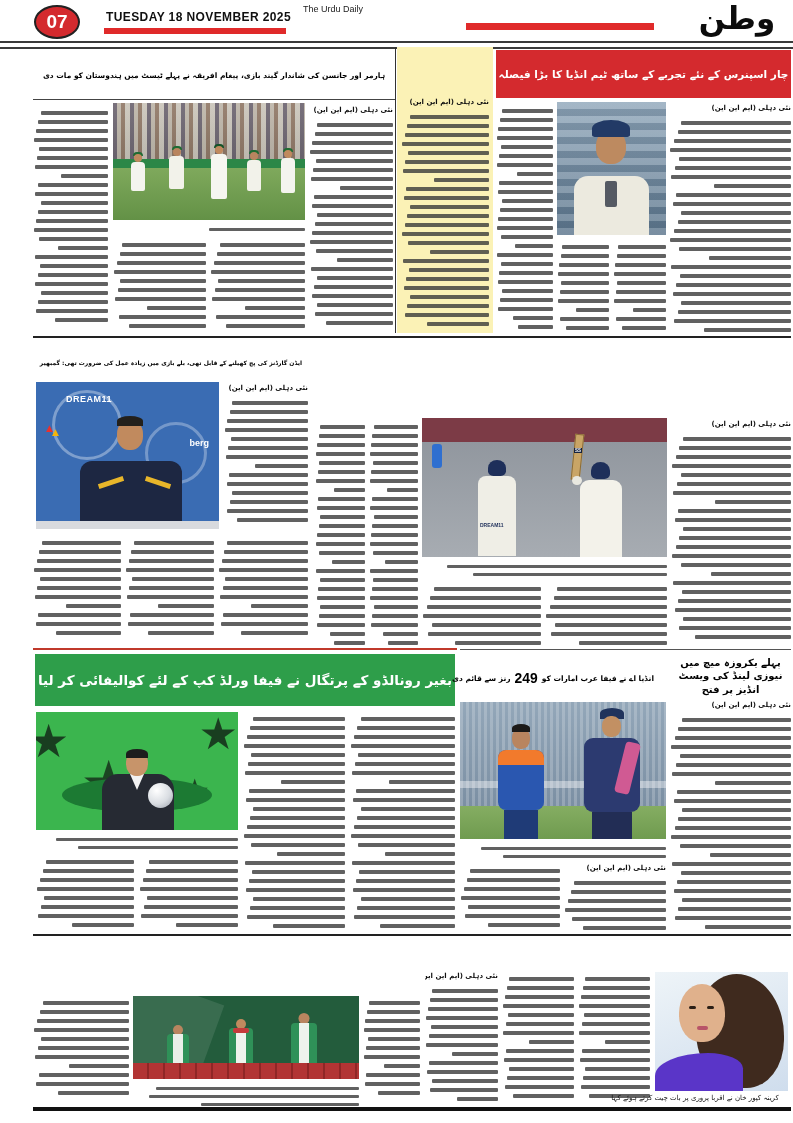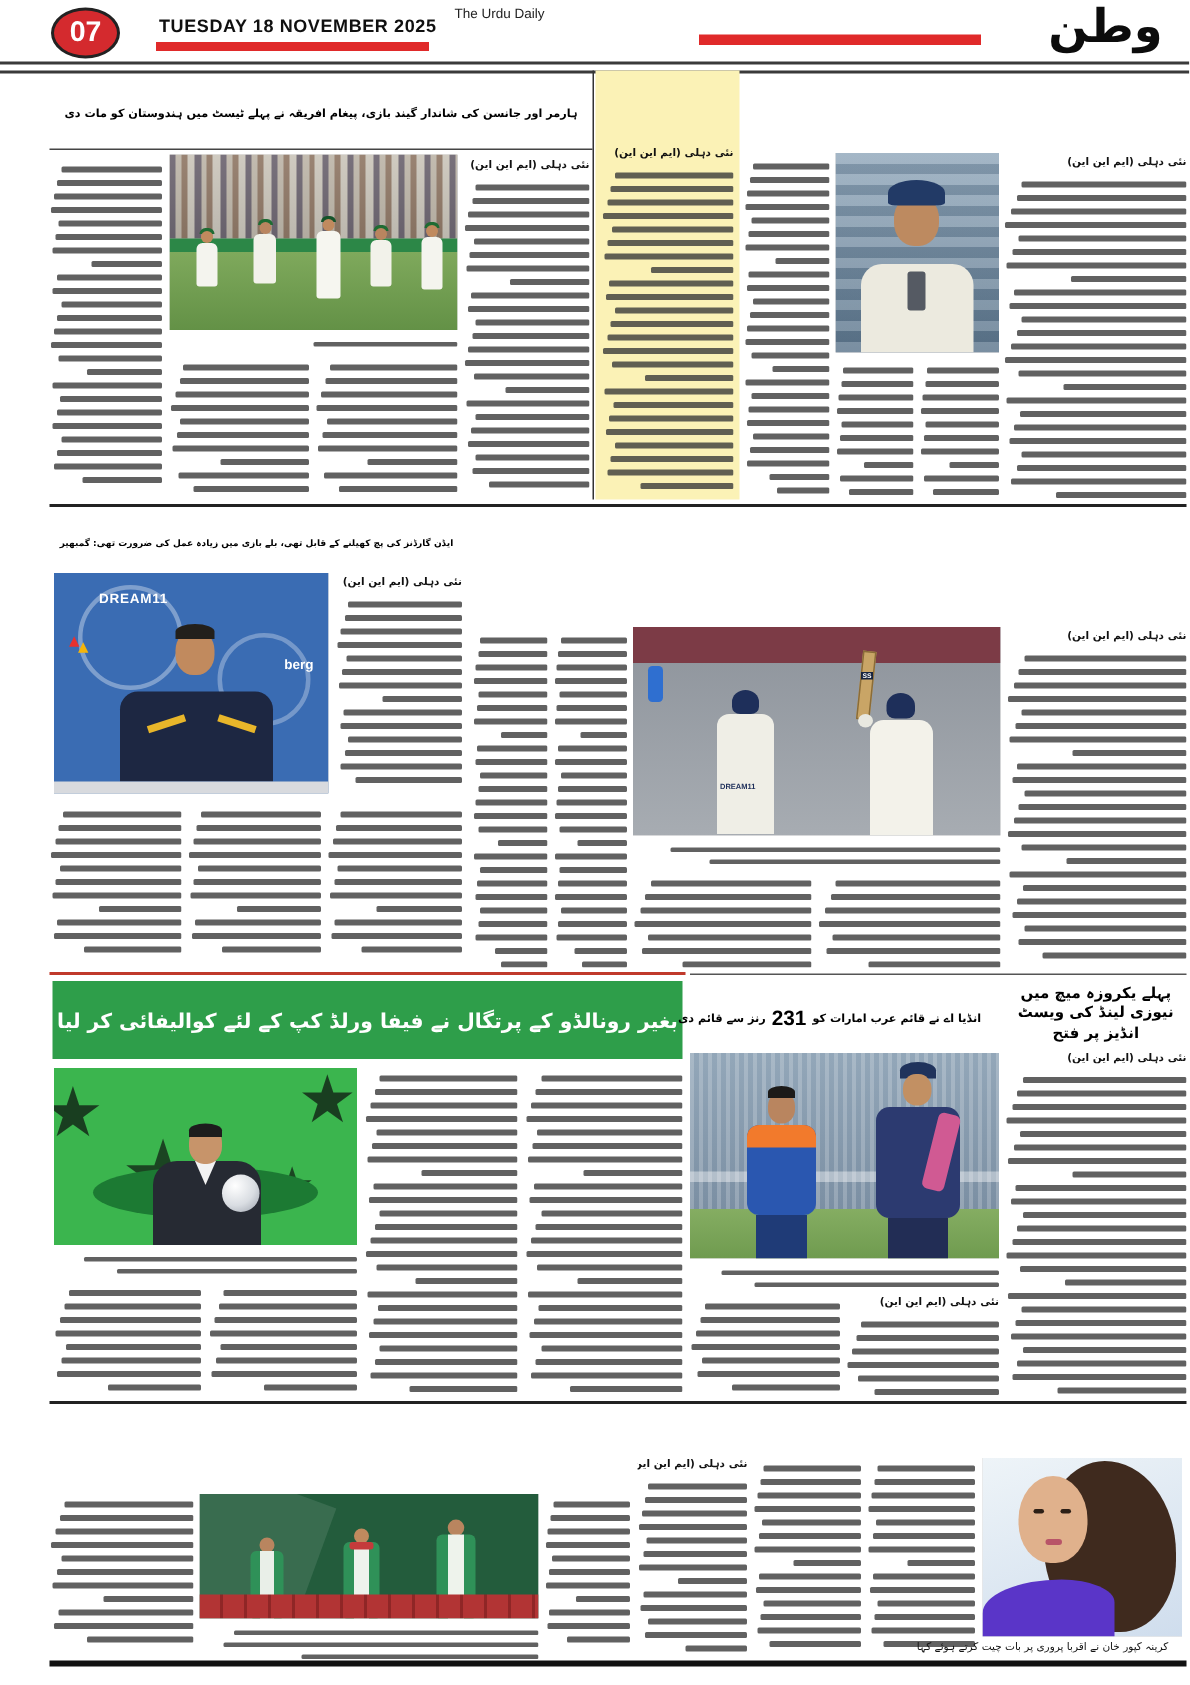--- a/index.html
+++ b/index.html
@@ -192,20 +192,21 @@
       <div class="gl" style="height: 3.6px; margin-top: 5.4px; width: 98%;"></div>
       <div class="gl" style="height: 3.6px; margin-top: 5.4px; width: 91%;"></div>
       <div class="gl" style="height: 3.6px; margin-top: 5.4px; width: 94%;"></div>
       <div class="gl" style="height: 3.6px; margin-top: 5.4px; width: 97%;"></div>
       <div class="gl" style="height: 3.6px; margin-top: 5.4px; width: 90%;"></div>
       <div class="gl" style="height: 3.6px; margin-top: 5.4px; width: 93%;"></div>
       <div class="gl" style="height: 3.6px; margin-top: 5.4px; width: 96%;"></div>
       <div class="gl" style="height: 3.6px; margin-top: 5.4px; width: 71%;"></div>
     </div>
 
+  <div class="hl fit" style="left: 496px; top: 50px; width: 295px; height: 48px; background: rgb(212, 42, 46); color: rgb(255, 255, 255); font-size: 10.5px;">چار اسپنرس کے نئے تجربے کے ساتھ ٹیم انڈیا کا بڑا فیصلہ</div>
 
   <div class="greek" style="left:496px;top:104px;width:57px;height:228px">
       <div class="gl" style="height: 4px; margin-top: 5px; width: 90%;"></div>
       <div class="gl" style="height: 4px; margin-top: 5px; width: 93%;"></div>
       <div class="gl" style="height: 4px; margin-top: 5px; width: 96%;"></div>
       <div class="gl" style="height: 4px; margin-top: 5px; width: 99%;"></div>
       <div class="gl" style="height: 4px; margin-top: 5px; width: 92%;"></div>
       <div class="gl" style="height: 4px; margin-top: 5px; width: 95%;"></div>
       <div class="gl" style="height: 4px; margin-top: 5px; width: 98%;"></div>
       <div class="gl" style="height: 4px; margin-top: 5px; width: 63%;"></div>
@@ -574,22 +575,22 @@
       <div class="gl" style="height: 4px; margin-top: 5px; width: 91%;"></div>
       <div class="gl" style="height: 4px; margin-top: 5px; width: 94%;"></div>
       <div class="gl" style="height: 4px; margin-top: 5px; width: 97%;"></div>
       <div class="gl" style="height: 4px; margin-top: 5px; width: 90%;"></div>
       <div class="gl" style="height: 4px; margin-top: 5px; width: 93%;"></div>
       <div class="gl" style="height: 4px; margin-top: 5px; width: 96%;"></div>
       <div class="gl" style="height: 4px; margin-top: 5px; width: 71%;"></div>
     </div>
 
   <div class="hl fit" style="left: 440px; top: 658px; width: 226px; height: 40px; color: rgb(0, 0, 0); font-size: 7.5px; gap: 4px;">
-    <span>انڈیا اے نے قائم عرب امارات کو</span>
-    <span style="font-size:1.85em;font-family:'Liberation Sans',sans-serif">231</span>
+    <span>انڈیا اے نے فیفا عرب امارات کو</span>
+    <span style="font-size:1.85em;font-family:'Liberation Sans',sans-serif">249</span>
     <span>رنز سے قائم دی</span>
   </div>
 
   <div class="photo" style="left:460px;top:702px;width:206px;height:137px">
     <div class="pp" style="left:0;top:0;right:0;height:76%;
          background:repeating-linear-gradient(90deg, rgba(255,255,255,.2) 0 3px, transparent 3px 6px), linear-gradient(#93a7b9,#7b8fa3)"></div>
     <div class="pp" style="left:0;top:58%;right:0;height:7px;background:rgba(255,255,255,.4)"></div>
     <div class="pp" style="left:0;top:76%;right:0;bottom:0;background:linear-gradient(#85ad62,#6f9b4f)"></div>
 
     <div class="pp" style="left:52px;top:26px;width:18px;height:21px;background:#b9855f;border-radius:45%"></div>

